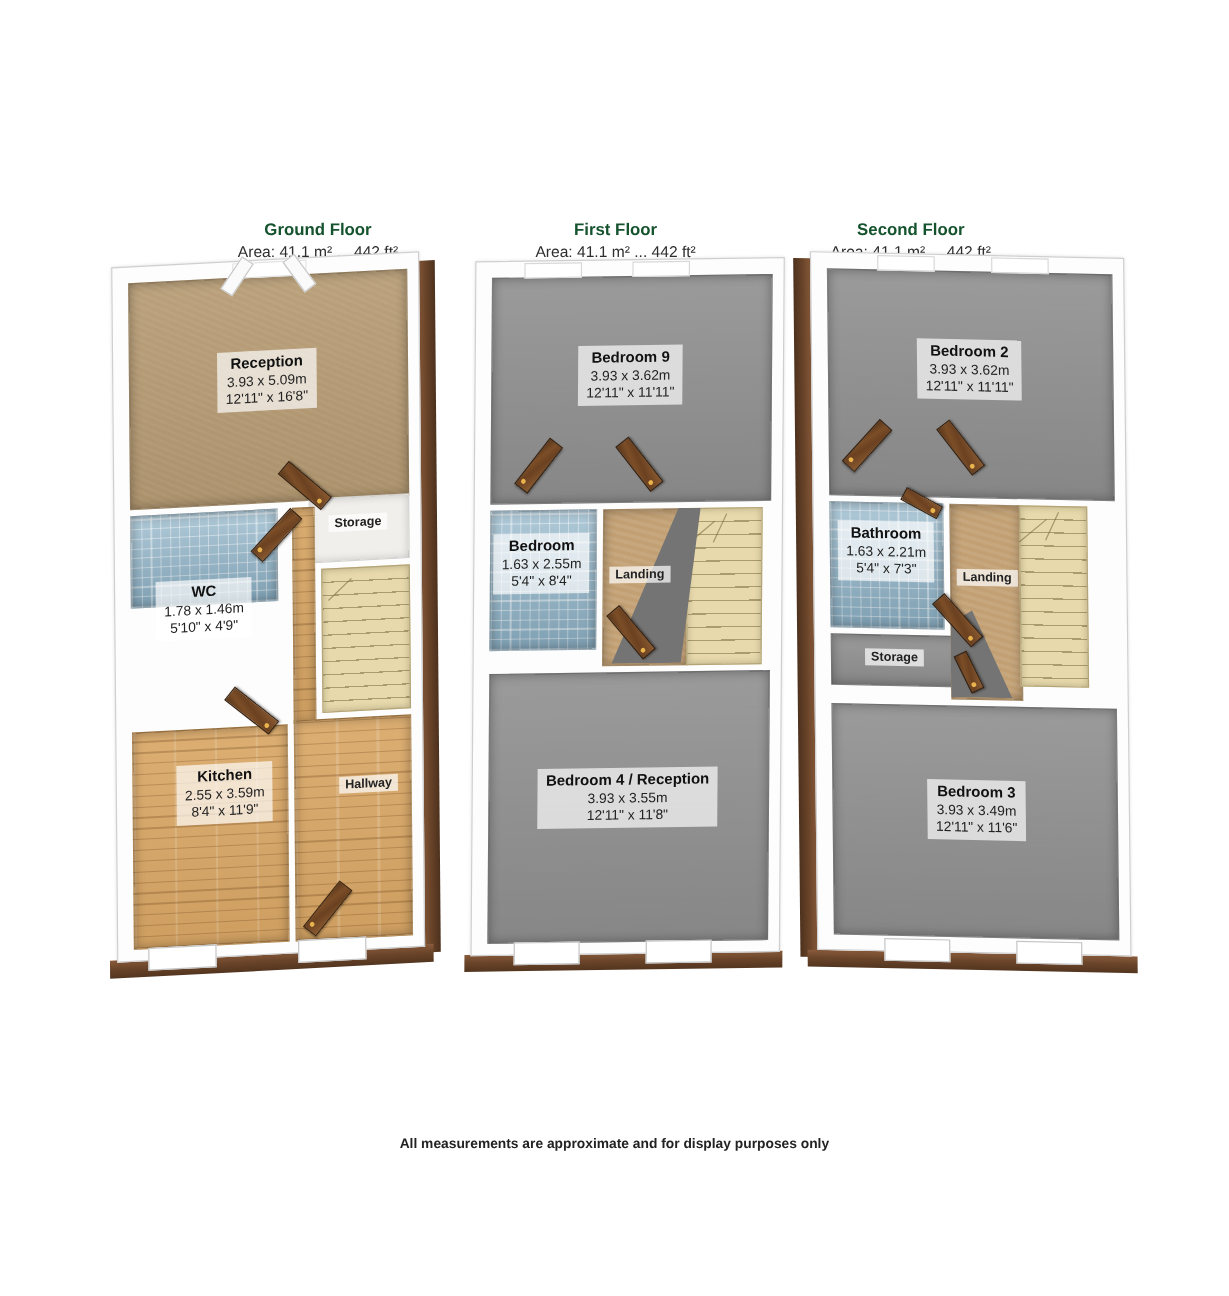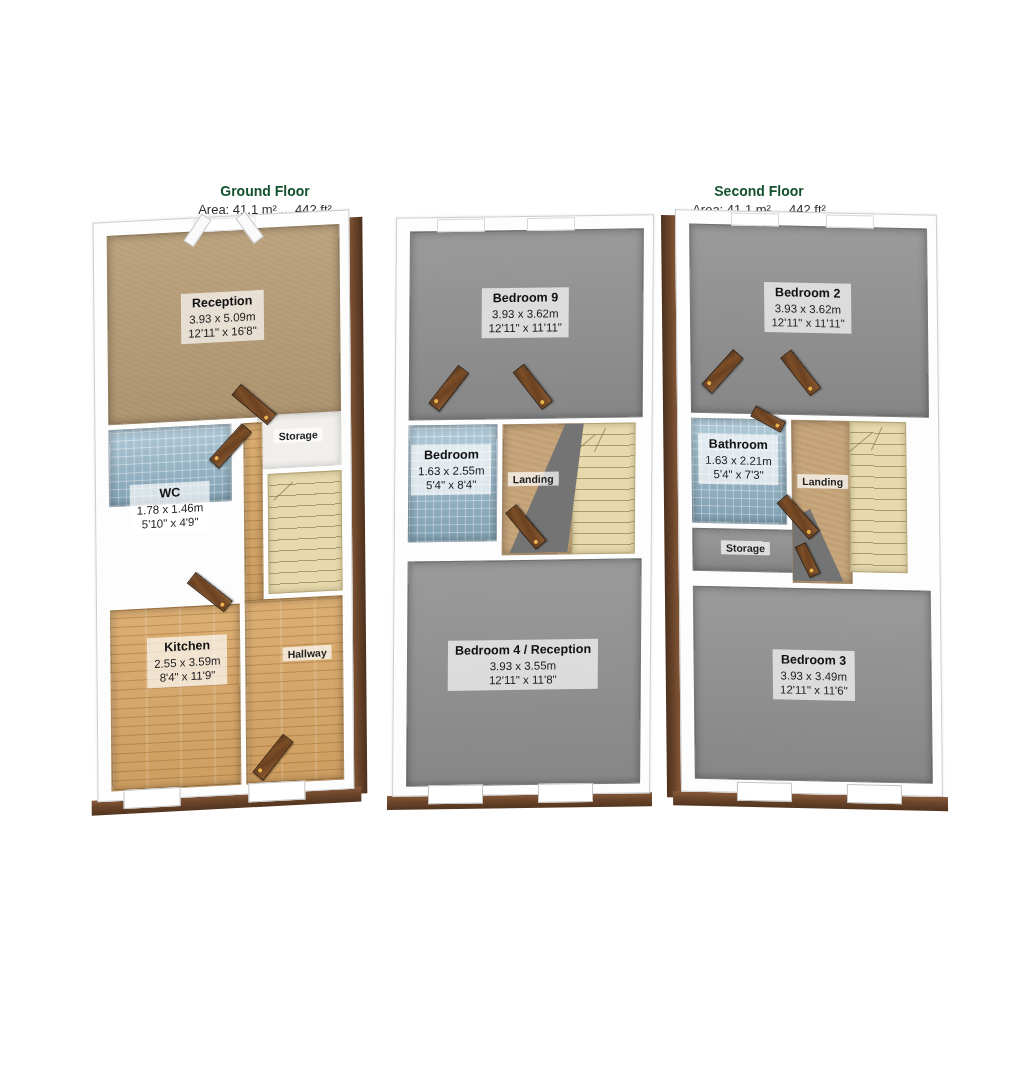--- a/index.html
+++ b/index.html
@@ -76,20 +76,24 @@
 </style>
 </head>
 <body>
 
 <div id="page">
 
   <div class="fheader" style="left:130px;top:183px;width:270px;">
     <div class="ftitle">Ground Floor</div>
     <div class="farea">Area: 41.1 m² ... 442 ft²</div>
   </div>
+  <div class="fheader" style="left:383px;top:183px;width:260px;">
+    <div class="ftitle">First Floor</div>
+    <div class="farea">Area: 41.1 m² ... 442 ft²</div>
+  </div>
   <div class="fheader" style="left:629px;top:183px;width:260px;">
     <div class="ftitle">Second Floor</div>
     <div class="farea">Area: 41.1 m² ... 442 ft²</div>
   </div>
 
   <div class="floor" style="left:95px;top:216px;width:270px;height:592px;transform:rotate(-3deg) skewX(-2.5deg);">
     <div class="edge v-r" style="right:0;top:8px;bottom:8px;width:15px;"></div>
     <div class="edge h" style="left:-6px;right:6px;bottom:0;height:15px;"></div>
     <div class="plan" style="left:0;top:0;right:13px;bottom:13px;">
 
@@ -217,15 +221,16 @@
       <div class="slabel" style="left:66px;top:336px;">Storage</div>
       <div class="rlabel" style="left:133px;top:462px;">
         <div class="rname">Bedroom 3</div>
         <div class="rdim">3.93 x 3.49m</div>
         <div class="rdim">12'11" x 11'6"</div>
       </div>
     </div>
   </div>
 
   <div class="footer" style="top:944px;">
+    <div class="fdisc">All measurements are approximate and for display purposes only</div>
   </div>
 
 </div>
 
 </body></html>

